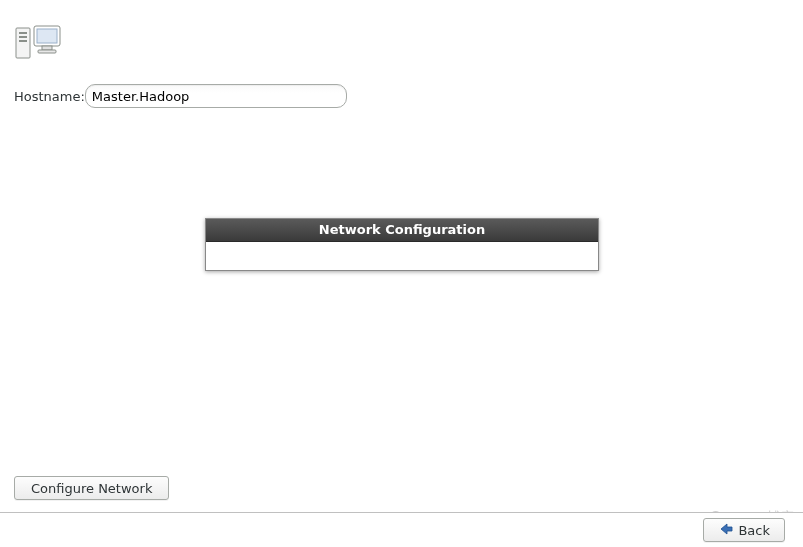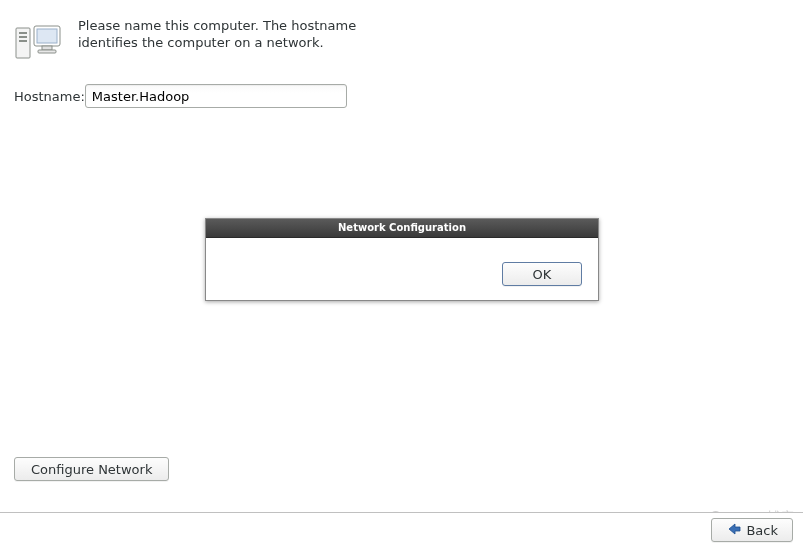--- a/index.html
+++ b/index.html
@@ -42,47 +42,47 @@
     top: 84px;
     display: flex;
     align-items: center;
   }
   .hostname-label {
   }
   .hostname-input {
     width: 248px;
     height: 22px;
     border: 1px solid #a7aba7;
-    border-radius: 3px;
+    border-radius: 10px;
     padding: 0 6px;
     font-size: 13px;
     font-family: inherit;
     background: linear-gradient(#f9f9f9, #ffffff 35%);
     box-shadow: inset 0 1px 1px rgba(0,0,0,0.05);
   }
 
   
   .configure-btn {
     position: absolute;
     left: 14px;
-    top: 457px;
+    top: 476px;
   }
 
   
   .nav-bar {
     position: absolute;
     bottom: 0;
     left: 0;
     right: 0;
     height: 34px;
     border-top: 1px solid #c0c0c0;
     display: flex;
     justify-content: flex-end;
     align-items: center;
-    padding-right: 10px;
+    padding-right: 18px;
     gap: 6px;
     background: #ffffff;
   }
 
   .watermark {
     position: absolute;
     right: 8px;
     bottom: 20px;
     font-size: 14px;
     color: #bbbbbb;
@@ -122,21 +122,21 @@
     background: #f0f0f0;
     border: 1px solid #888;
     box-shadow: 0 1px 4px rgba(0,0,0,0.35);
   }
   .dialog-title {
     background: linear-gradient(#5a5a5a, #3a3a3a);
     color: #ffffff;
     font-weight: bold;
     text-align: center;
     padding: 3px 0 4px 0;
-    font-size: 10px;
+    font-size: 13px;
     border-bottom: 1px solid #2a2a2a;
   }
   .dialog-body {
     background: #ffffff;
     padding: 14px 16px 14px 14px;
   }
   .dialog-msg-row {
     display: flex;
     align-items: flex-start;
     gap: 14px;
@@ -172,21 +172,20 @@
       <rect x="5" y="10" width="8" height="2" fill="#8a8f8a"></rect>
       <rect x="5" y="14" width="8" height="2" fill="#8a8f8a"></rect>
       <rect x="5" y="18" width="8" height="2" fill="#8a8f8a"></rect>
 
       <rect x="20" y="4" width="26" height="20" rx="2" fill="#ffffff" stroke="#8a8f8a"></rect>
       <rect x="23" y="7" width="20" height="14" fill="#dde7f3" stroke="#9ab0c9"></rect>
       <rect x="28" y="24" width="10" height="4" fill="#e0e0e0" stroke="#8a8f8a"></rect>
       <rect x="24" y="28" width="18" height="3" rx="1" fill="#e8e8e8" stroke="#8a8f8a"></rect>
     </svg>
   </span>
-  <div class="instruction">Please name this computer.  The hostname identifies the computer on a network.</div>
 </div>
 
 <div class="hostname-row">
   <span class="hostname-label">Hostname:</span>
   <input class="hostname-input" type="text" value="Master.Hadoop" style="">
 </div>
 
 <button class="btn wide configure-btn">Configure Network</button>
 
 <div class="watermark">@51CTO博客</div>
@@ -198,17 +197,14 @@
         <path d="M9 2 L3 7 L9 12 L9 9 L14 9 L14 5 L9 5 Z" fill="#3a6fb5" stroke="#1d4f91" stroke-width="0.8"></path>
       </svg>
     </span>
     <span>Back</span>
   </button>
 </div>
 
 <div class="dialog">
   <div class="dialog-title">Network Configuration</div>
   <div class="dialog-body">
-    <div class="dialog-actions">
-      <button class="btn ok-btn">OK</button>
-    </div>
   </div>
 </div>
 
 </body></html>

